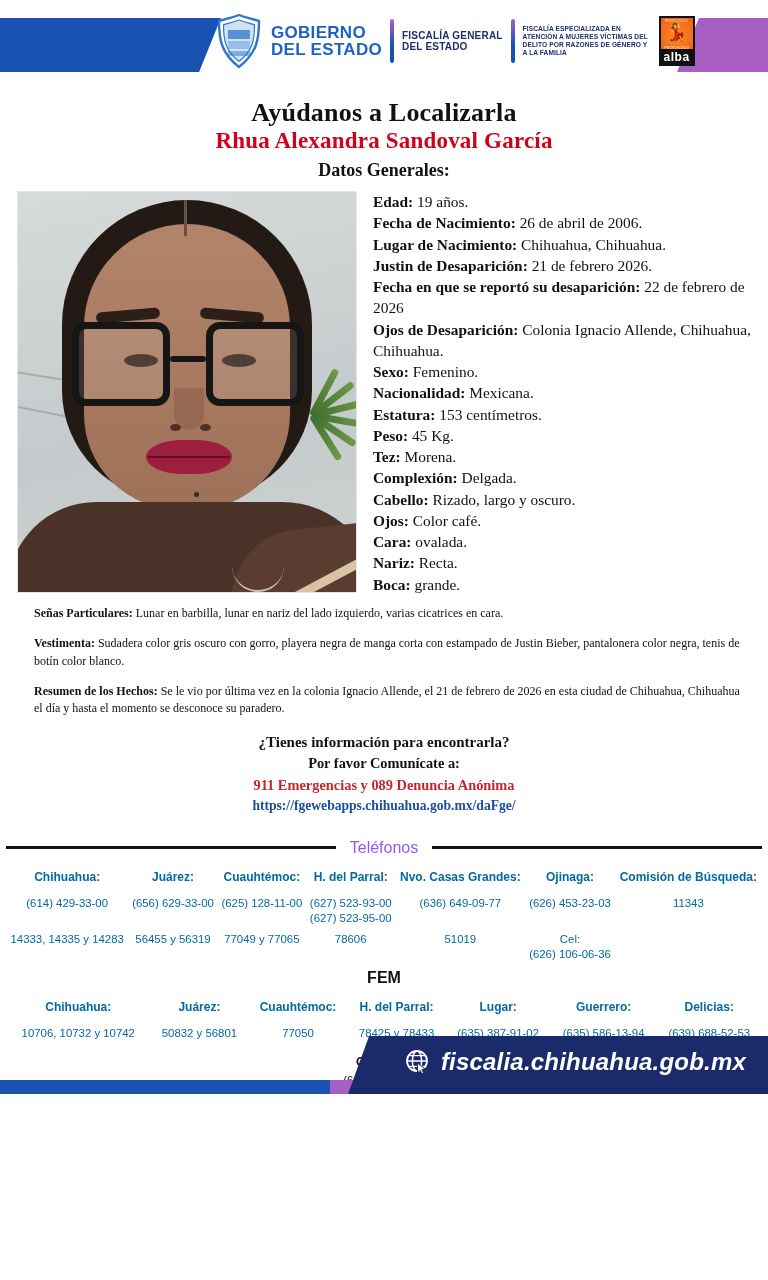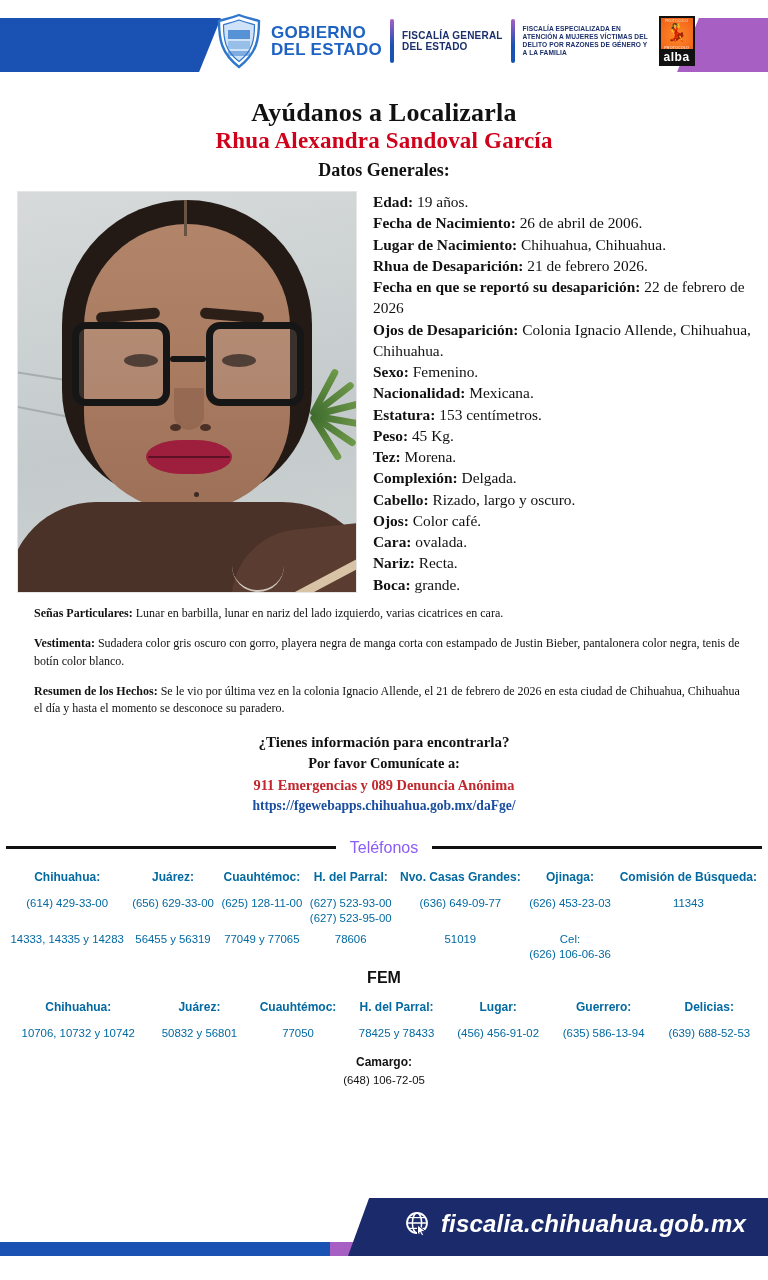--- a/index.html
+++ b/index.html
@@ -4,21 +4,21 @@
 <style>
   html,body{margin:0;padding:0;}
   body{
     width:768px;height:1280px;
     background:#ffffff;
     font-family:"Liberation Serif", serif;
     color:#111;
     overflow:hidden;
     position:relative;
   }
-  .poster{position:relative;width:768px;height:1256px;}
+  .poster{position:relative;width:768px;height:1094px;}
 
   
   .header{position:relative;height:92px;width:768px;background:#fff;overflow:hidden;}
   .hdr-blue-left{
     position:absolute;left:-30px;top:18px;width:240px;height:54px;
     background:#1952b3;
     transform:skewX(-22deg);
   }
   .hdr-purple-right{
     position:absolute;right:-30px;top:18px;width:110px;height:54px;
@@ -278,21 +278,21 @@
         <div class="ph-coat2"></div>
         <div class="ph-chain"></div>
         <div class="ph-strap"></div>
       </div>
     </div>
 
     <div class="facts">
       <div class="row"><b>Edad:</b> <span>19 años.</span></div>
       <div class="row"><b>Fecha de Nacimiento:</b> <span>26 de abril de 2006.</span></div>
       <div class="row"><b>Lugar de Nacimiento:</b> <span>Chihuahua, Chihuahua.</span></div>
-      <div class="row"><b>Rhua de Desaparición:</b> <span>21 de febrero 2026.</span></div>
+      <div class="row"><b>Justin de Desaparición:</b> <span>21 de febrero 2026.</span></div>
       <div class="row"><b>Fecha en que se reportó su desaparición:</b> <span>22 de febrero de 2026</span></div>
       <div class="row"><b>Ojos de Desaparición:</b> <span>Colonia Ignacio Allende, Chihuahua, Chihuahua.</span></div>
       <div class="row"><b>Sexo:</b> <span>Femenino.</span></div>
       <div class="row"><b>Nacionalidad:</b> <span>Mexicana.</span></div>
       <div class="row"><b>Estatura:</b> <span>153 centímetros.</span></div>
       <div class="row"><b>Peso:</b> <span>45 Kg.</span></div>
       <div class="row"><b>Tez:</b> <span>Morena.</span></div>
       <div class="row"><b>Complexión:</b> <span>Delgada.</span></div>
       <div class="row"><b>Cabello:</b> <span>Rizado, largo y oscuro.</span></div>
       <div class="row"><b>Ojos:</b> <span>Color café.</span></div>
@@ -365,21 +365,21 @@
         <td class="h">H. del Parral:</td>
         <td class="h">Lugar:</td>
         <td class="h">Guerrero:</td>
         <td class="h">Delicias:</td>
       </tr>
       <tr>
         <td>10706, 10732 y 10742</td>
         <td>50832 y 56801</td>
         <td>77050</td>
         <td>78425 y 78433</td>
-        <td>(456) 456-91-02</td>
+        <td>(635) 387-91-02</td>
         <td>(635) 586-13-94</td>
         <td>(639) 688-52-53</td>
       </tr>
     </tbody>
       </table>
 
     <div class="camargo">
       <div class="cl">Camargo:</div>
       <div>(648) 106-72-05</div>
     </div>

